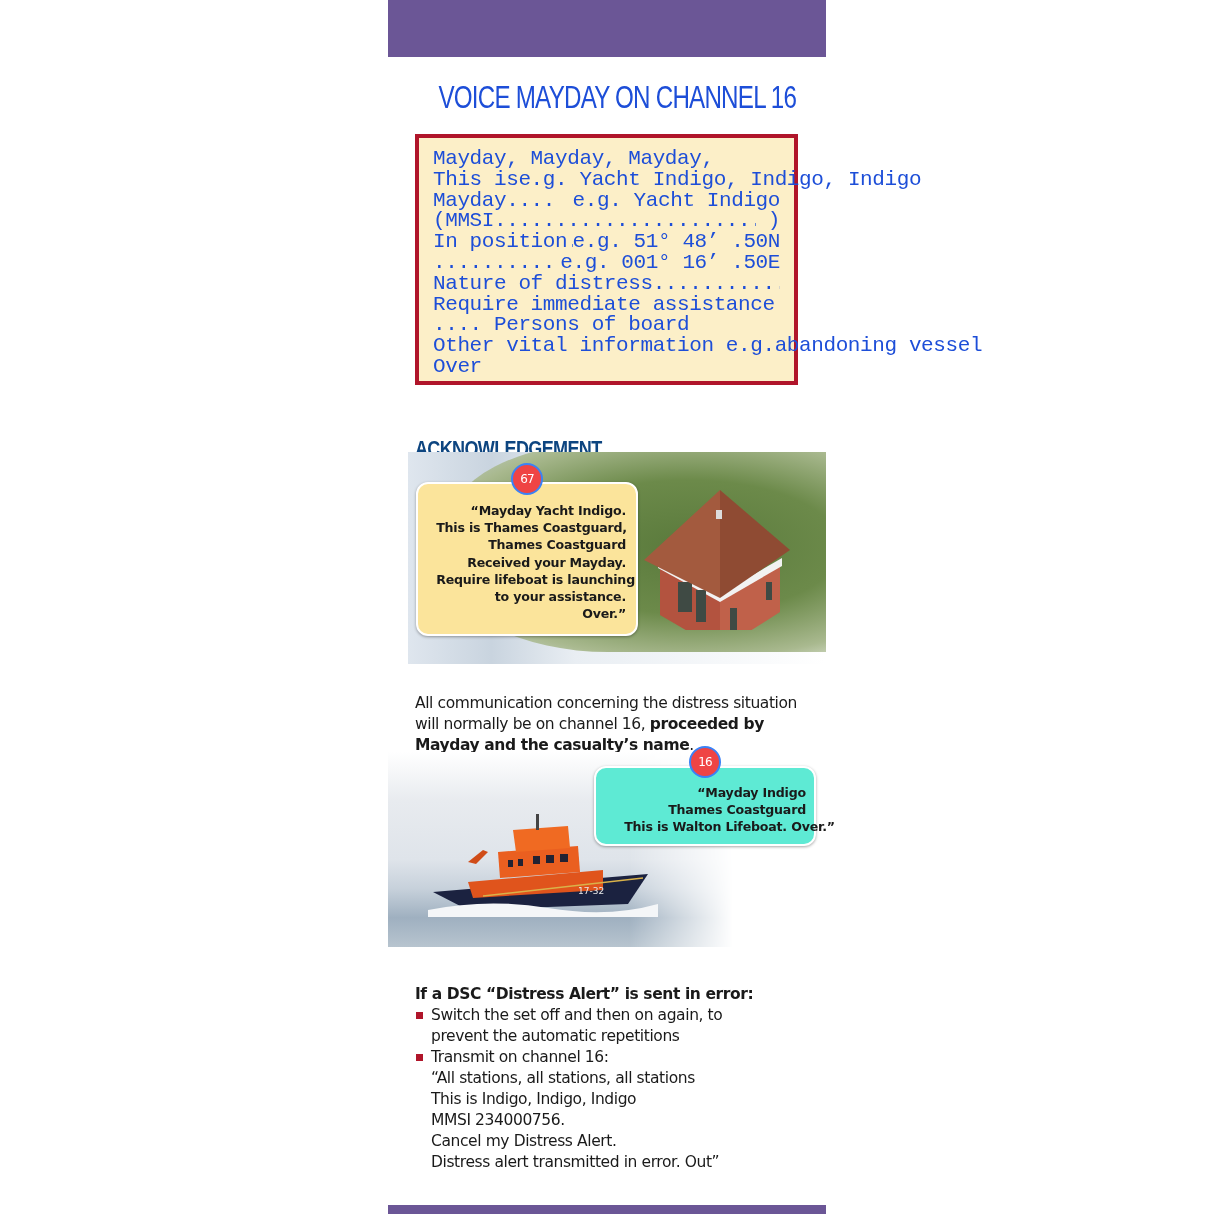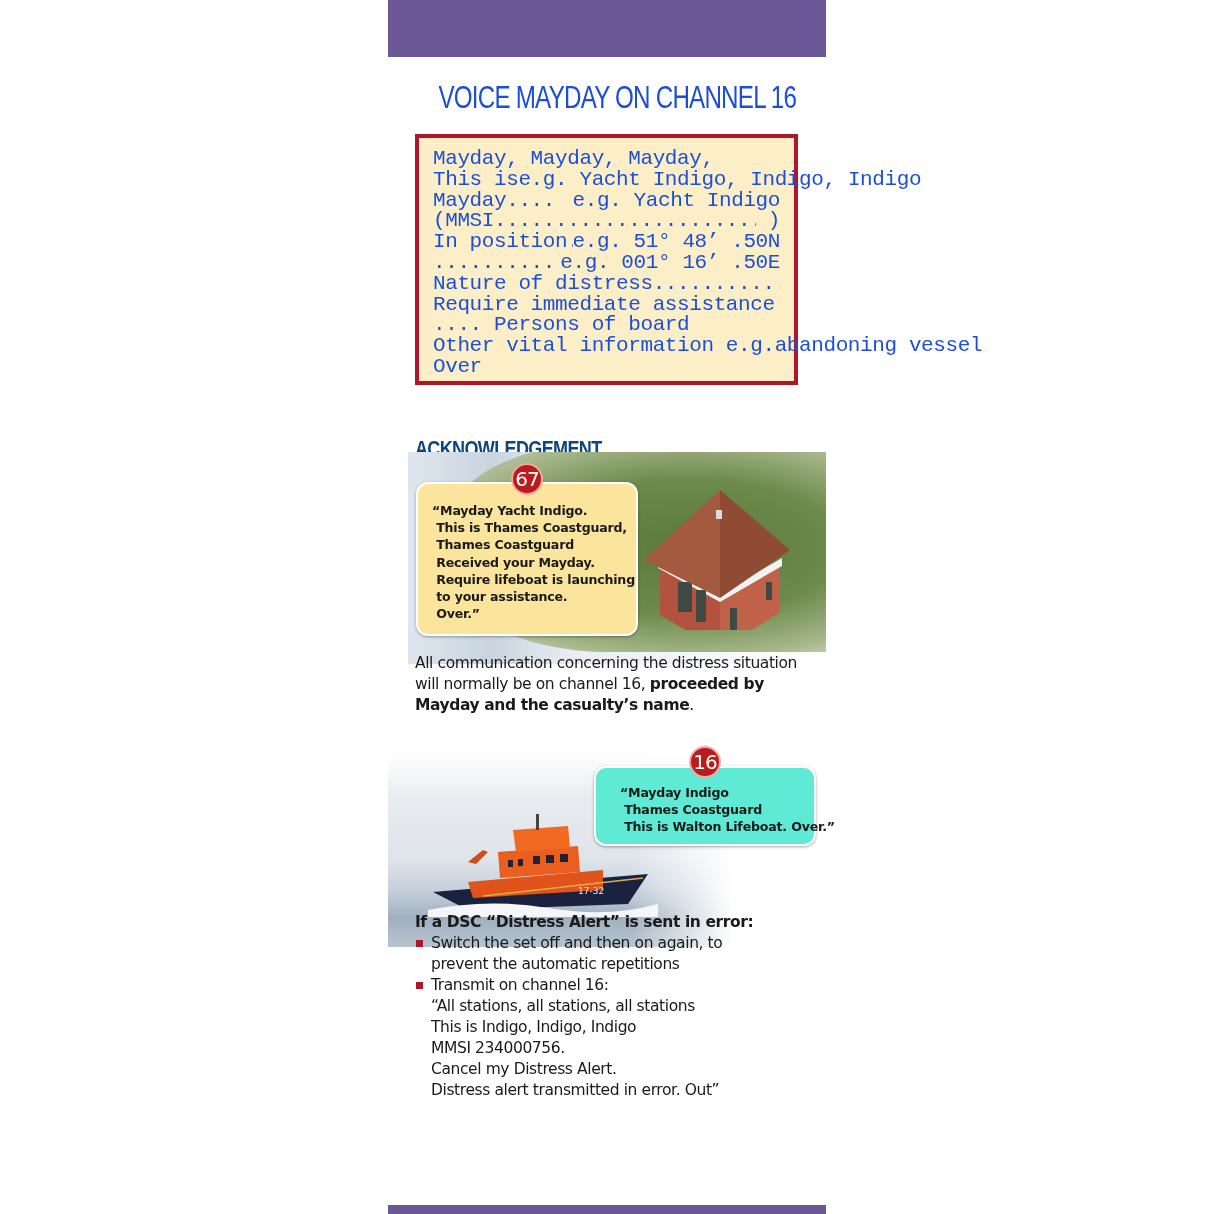--- a/index.html
+++ b/index.html
@@ -13,30 +13,30 @@
   .mayday-box { position:absolute; left:27px; top:134px; width:383px; height:251px; box-sizing:border-box; border:4px solid #b0152a; background:#fcefc8; padding:11px 14px 0 14px; }
   .mayday-box .line { font-family:Liberation Mono, monospace; font-size:21px; line-height:20.8px; color:#1d4ed8; white-space:nowrap; letter-spacing:-0.4px; display:flex; }
   .mayday-box .line .dots { flex:1; overflow:hidden; white-space:nowrap; }
   .mayday-box .line .dots::after { content:"........................................................................................................"; }
   .section-head { position:absolute; left:27px; top:436px; color:#0d4580; font-family:"Liberation Sans", sans-serif; font-weight:bold; font-size:22px; letter-spacing:-0.8px; }
   .section-head span { display:inline-block; transform:scaleX(0.82); transform-origin:left; white-space:nowrap; }
   .ack-scene { position:absolute; left:20px; top:452px; width:418px; height:212px; overflow:hidden; }
   .ack-scene .water { position:absolute; left:0; top:0; width:418px; height:212px; background:linear-gradient(90deg, #dfe6ee 0%, #c9d4df 20%, #e9eef3 40%, #ffffff 100%); }
   .ack-scene .grass { position:absolute; left:40px; top:-10px; width:400px; height:210px; background:radial-gradient(ellipse at 60% 50%, #5a7a3c 0%, #6c8a4a 45%, #a9b98f 75%, rgba(255,255,255,0) 100%); border-radius:40% 0 0 40%; }
   .house { position:absolute; left:232px; top:38px; width:150px; height:140px; }
-  .bubble { position:absolute; box-sizing:border-box; border:2px solid #ffffff; box-shadow:0 1px 3px rgba(0,0,0,0.35); border-radius:12px; }
+  .bubble { position:absolute; box-sizing:border-box; border:2px solid #ffffff; box-shadow:0 1px 3px rgba(0,0,0,0.35); border-radius:12px;text-align:right; }
   .bubble-yellow { left:28px; top:482px; width:222px; height:154px; background:#fbe49b; padding:18px 10px 0 14px; }
   .bubble-blue { left:206px; top:766px; width:222px; height:80px; background:#5eead4; padding:16px 8px 0 24px; }
   .bubble .bline { font-family:"DejaVu Sans", sans-serif; font-weight:bold; font-size:12.6px; line-height:17.2px; color:#1a1a1a; white-space:nowrap; letter-spacing:-0.2px; }
-  .channel-badge { position:absolute; width:32px; height:32px; border-radius:50%; background:#b91c1c; border:2px solid #fca5a5; color:#ffffff; font-family:"DejaVu Sans", sans-serif; font-size:20px; display:flex; align-items:center; justify-content:center; box-sizing:border-box; letter-spacing:-1px; }
-  .para { position:absolute; left:27px; top:653px; width:390px; font-family:"DejaVu Sans", sans-serif; font-size:15.5px; line-height:21px; color:#1a1a1a; letter-spacing:-0.4px; }
+  .channel-badge { position:absolute; width:32px; height:32px; border-radius:50%; background:#ef4444; border:2px solid #3b82f6; color:#ffffff; font-family:"DejaVu Sans", sans-serif; font-size:12px; display:flex; align-items:center; justify-content:center; box-sizing:border-box; letter-spacing:-1px; }
+  .para { position:absolute; left:27px; top:693px; width:390px; font-family:"DejaVu Sans", sans-serif; font-size:15.5px; line-height:21px; color:#1a1a1a; letter-spacing:-0.4px; }
   .para b { font-weight:bold; }
   .boat-scene { position:absolute; left:0; top:752px; width:345px; height:195px; overflow:hidden; }
   .boat-scene .sky { position:absolute; inset:0; background:linear-gradient(180deg, #ffffff 0%, #e8ebef 25%, #dfe4ea 55%, #c7d1db 70%, #9fb0c0 85%, #b7c4cf 100%); -webkit-mask-image:linear-gradient(90deg, #000 70%, rgba(0,0,0,0) 100%); mask-image:linear-gradient(90deg, #000 70%, rgba(0,0,0,0) 100%); }
-  .error-block { position:absolute; left:27px; top:912px; width:400px; font-family:"DejaVu Sans", sans-serif; font-size:15.5px; line-height:21px; color:#1a1a1a; letter-spacing:-0.4px; }
+  .error-block { position:absolute; left:27px; top:984px; width:400px; font-family:"DejaVu Sans", sans-serif; font-size:15.5px; line-height:21px; color:#1a1a1a; letter-spacing:-0.4px; }
   .error-block .ehead { font-weight:bold; }
   .bullet-row { display:flex; }
   .bullet { width:16px; flex:none; position:relative; }
   .bullet i { position:absolute; left:1px; top:7px; width:7px; height:7px; background:#b0152a; }
 </style>
 </head>
 <body>
 
 <div class="page">
   <div class="top-band"></div>

